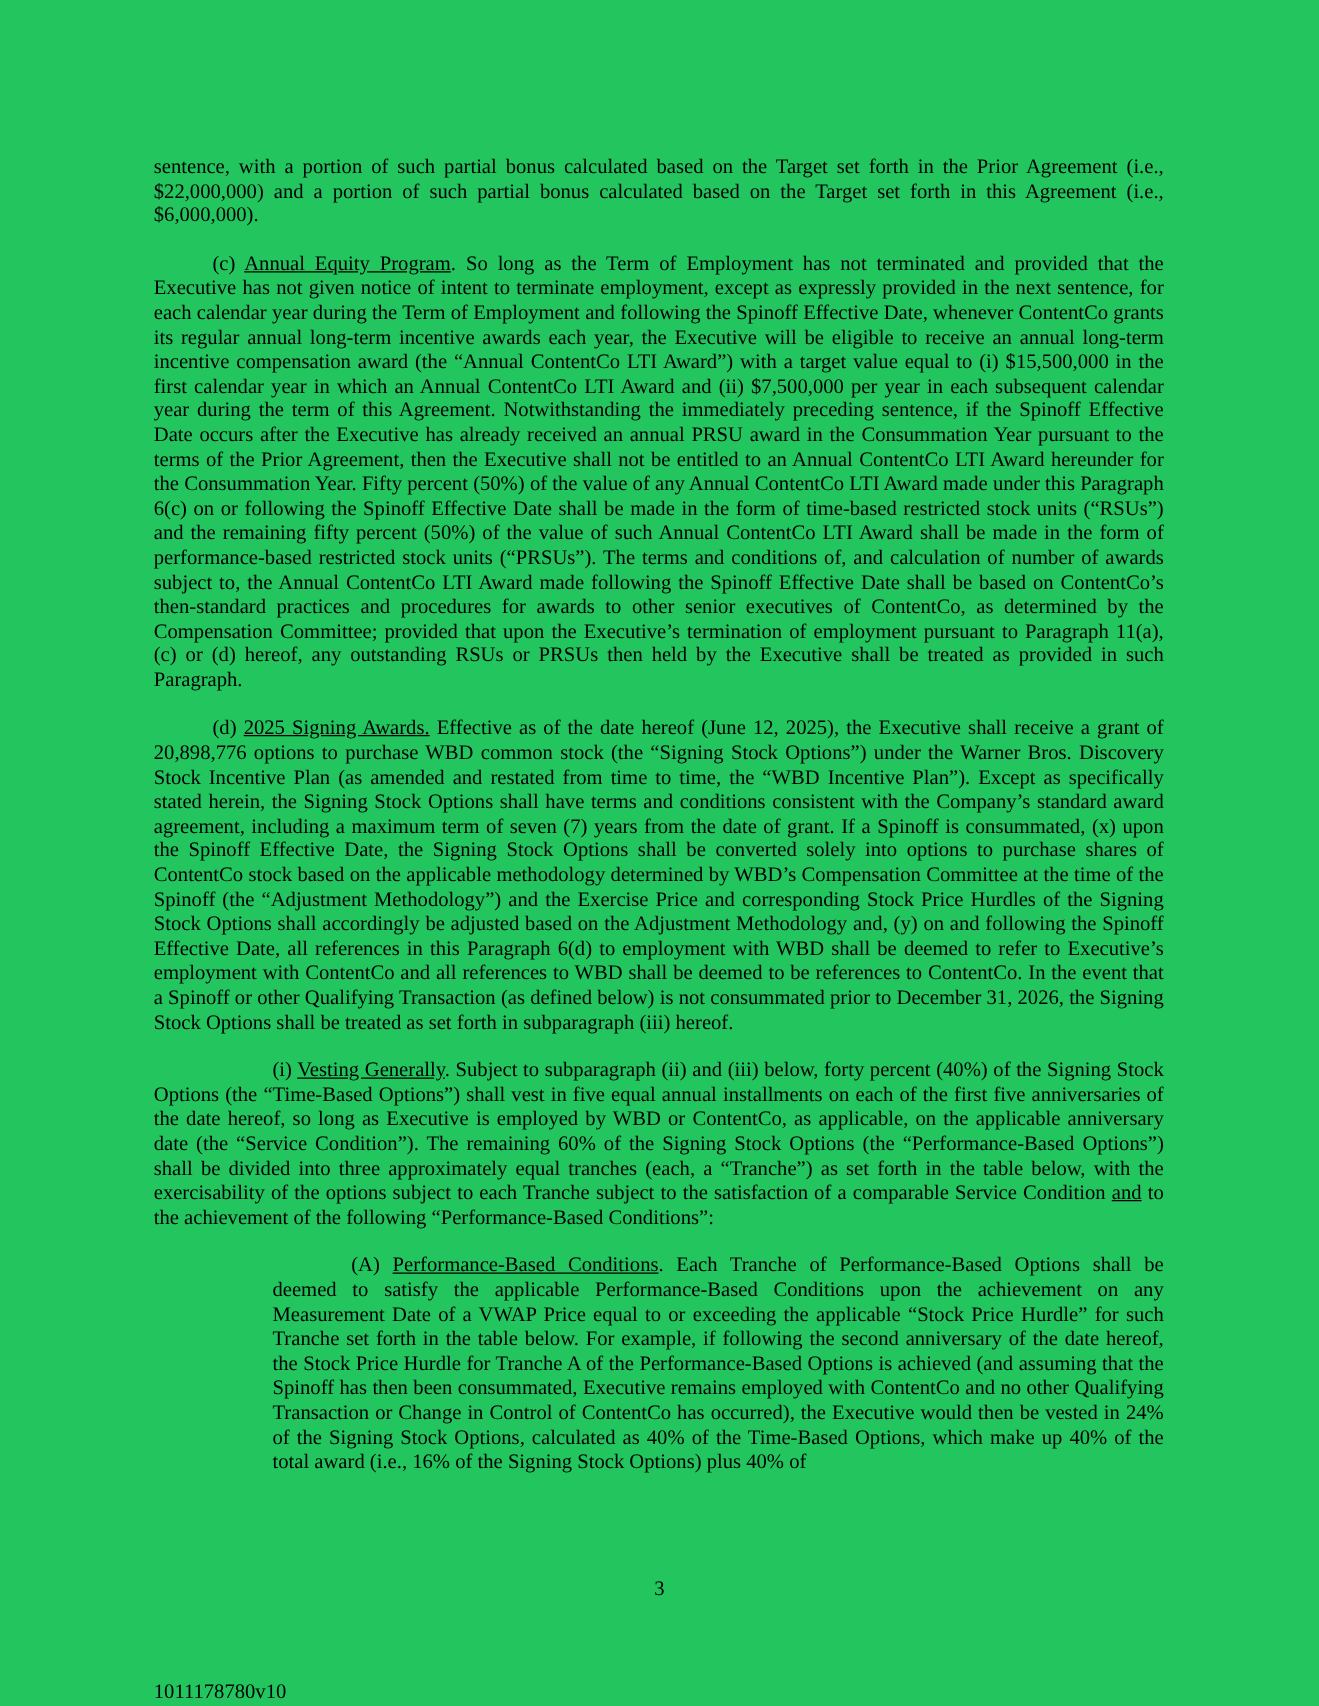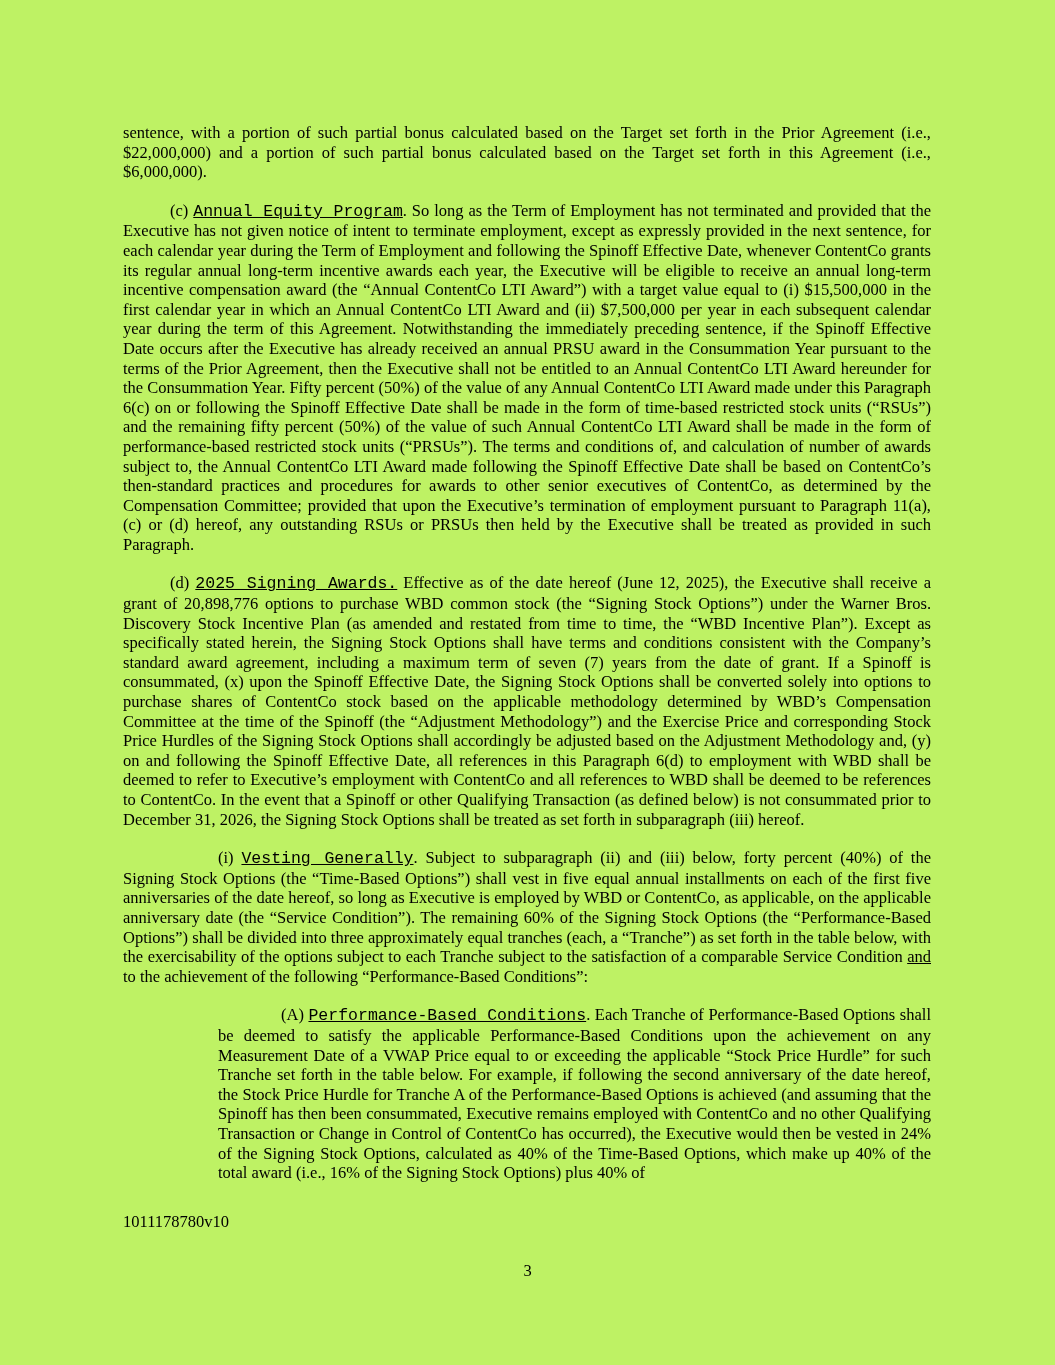--- a/index.html
+++ b/index.html
@@ -3,21 +3,21 @@
 <meta charset="utf-8">
 <title></title>
 <style>
   * { margin: 0; padding: 0; box-sizing: border-box; }
   html, body { background: #ffffff; }
   .page {
     position: relative;
     width: 1055px;
     height: 1365px;
     margin: 0 auto;
-    background: #bef264;
+    background: #22c55e;
     color: #000000;
     font-family: "Liberation Serif", serif;
     font-size: 16.5px;
     line-height: 19.6px;
     overflow: hidden;
   }
   .content {
     position: absolute;
     top: 123px;
     left: 123px;
@@ -26,32 +26,32 @@
   p.para {
     text-align: justify;
     margin-bottom: 19px;
   }
   p.para:last-child { margin-bottom: 16px; }
   .indent-none  { text-indent: 0; }
   .indent-tab1  { text-indent: 47px; }
   .indent-tab2  { text-indent: 95px; }
   .indent-block { margin-left: 95px; text-indent: 63px; }
   .b  { font-weight: normal; }
-  .u  { text-decoration: underline; font-family: Liberation Mono, monospace; }
+  .u  { text-decoration: underline; }
   .bu { font-weight: normal; text-decoration: underline; }
   .page-number {
     position: absolute;
     top: 1261px;
     left: 0;
     width: 100%;
     text-align: center;
   }
   .doc-id {
     position: absolute;
-    top: 1212px;
+    top: 1343px;
     left: 123px;
   }
 </style>
 </head>
 <body>
 
 <div class="page">
   <div class="content">
       <p class="para indent-none"><span>sentence, with a portion of such partial bonus calculated based on the Target set forth in the Prior Agreement (i.e., $22,000,000) and a portion of such partial bonus calculated based on the Target set forth in this Agreement (i.e., $6,000,000).</span></p>
       <p class="para indent-tab1"><span>(c) </span><span class="u">Annual Equity Program</span><span>. So long as the Term of Employment has not terminated and provided that the Executive has not given notice of intent to terminate employment, except as expressly provided in the next sentence, for each calendar year during the Term of Employment and following the Spinoff Effective Date, whenever ContentCo grants its regular annual long-term incentive awards each year, the Executive will be eligible to receive an annual long-term incentive compensation award (the “</span><span class="b">Annual ContentCo LTI Award</span><span>”) with a target value equal to (i) $15,500,000 in the first calendar year in which an Annual ContentCo LTI Award and (ii) $7,500,000 per year in each subsequent calendar year during the term of this Agreement.  Notwithstanding the immediately preceding sentence, if the Spinoff Effective Date occurs after the Executive has already received an annual PRSU award in the Consummation Year pursuant to the terms of the Prior Agreement, then the Executive shall not be entitled to an Annual ContentCo LTI Award hereunder for the Consummation Year.  Fifty percent (50%) of the value of any Annual ContentCo LTI Award made under this Paragraph 6(c) on or following the Spinoff Effective Date shall be made in the form of time-based restricted stock units (“</span><span class="b">RSUs</span><span>”) and the remaining fifty percent (50%) of the value of such Annual ContentCo LTI Award shall be made in the form of performance-based restricted stock units (“</span><span class="b">PRSUs</span><span>”). The terms and conditions of, and calculation of number of awards subject to, the Annual ContentCo LTI Award made following the Spinoff Effective Date shall be based on ContentCo’s then-standard practices and procedures for awards to other senior executives of ContentCo, as determined by the Compensation Committee; provided that upon the Executive’s termination of employment pursuant to Paragraph 11(a), (c) or (d) hereof, any outstanding RSUs or PRSUs then held by the Executive shall be treated as provided in such Paragraph.</span></p>

